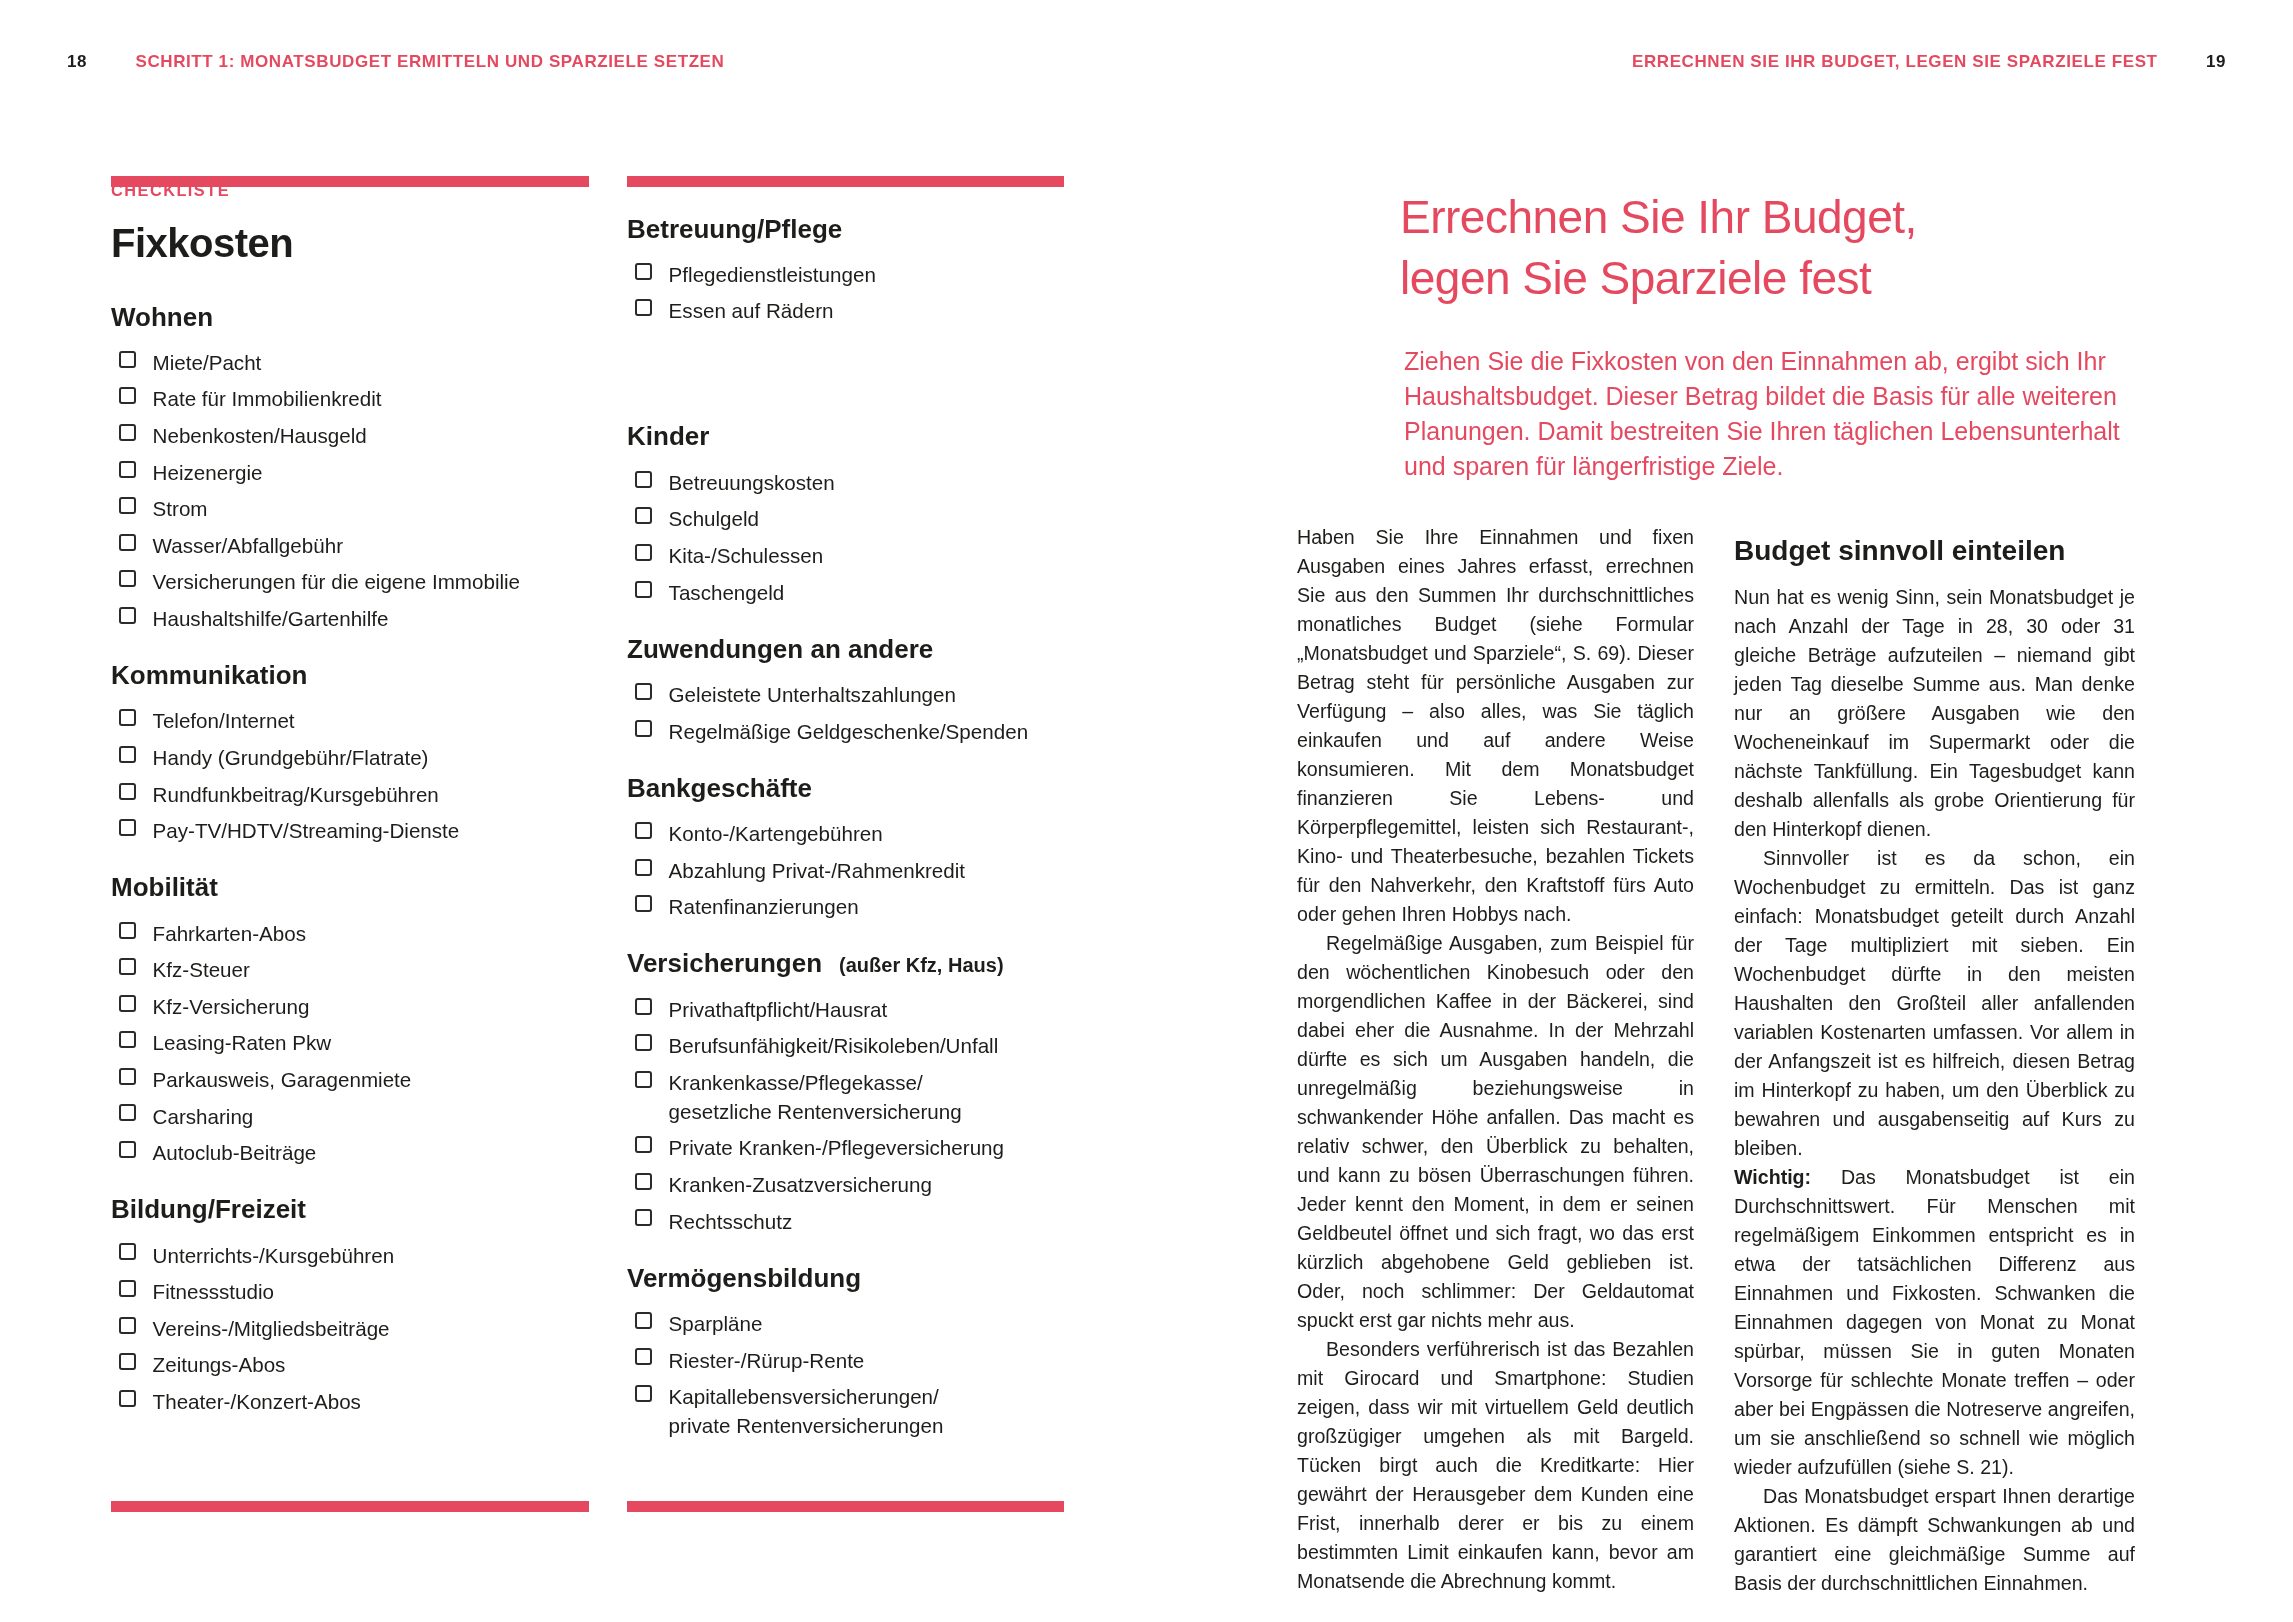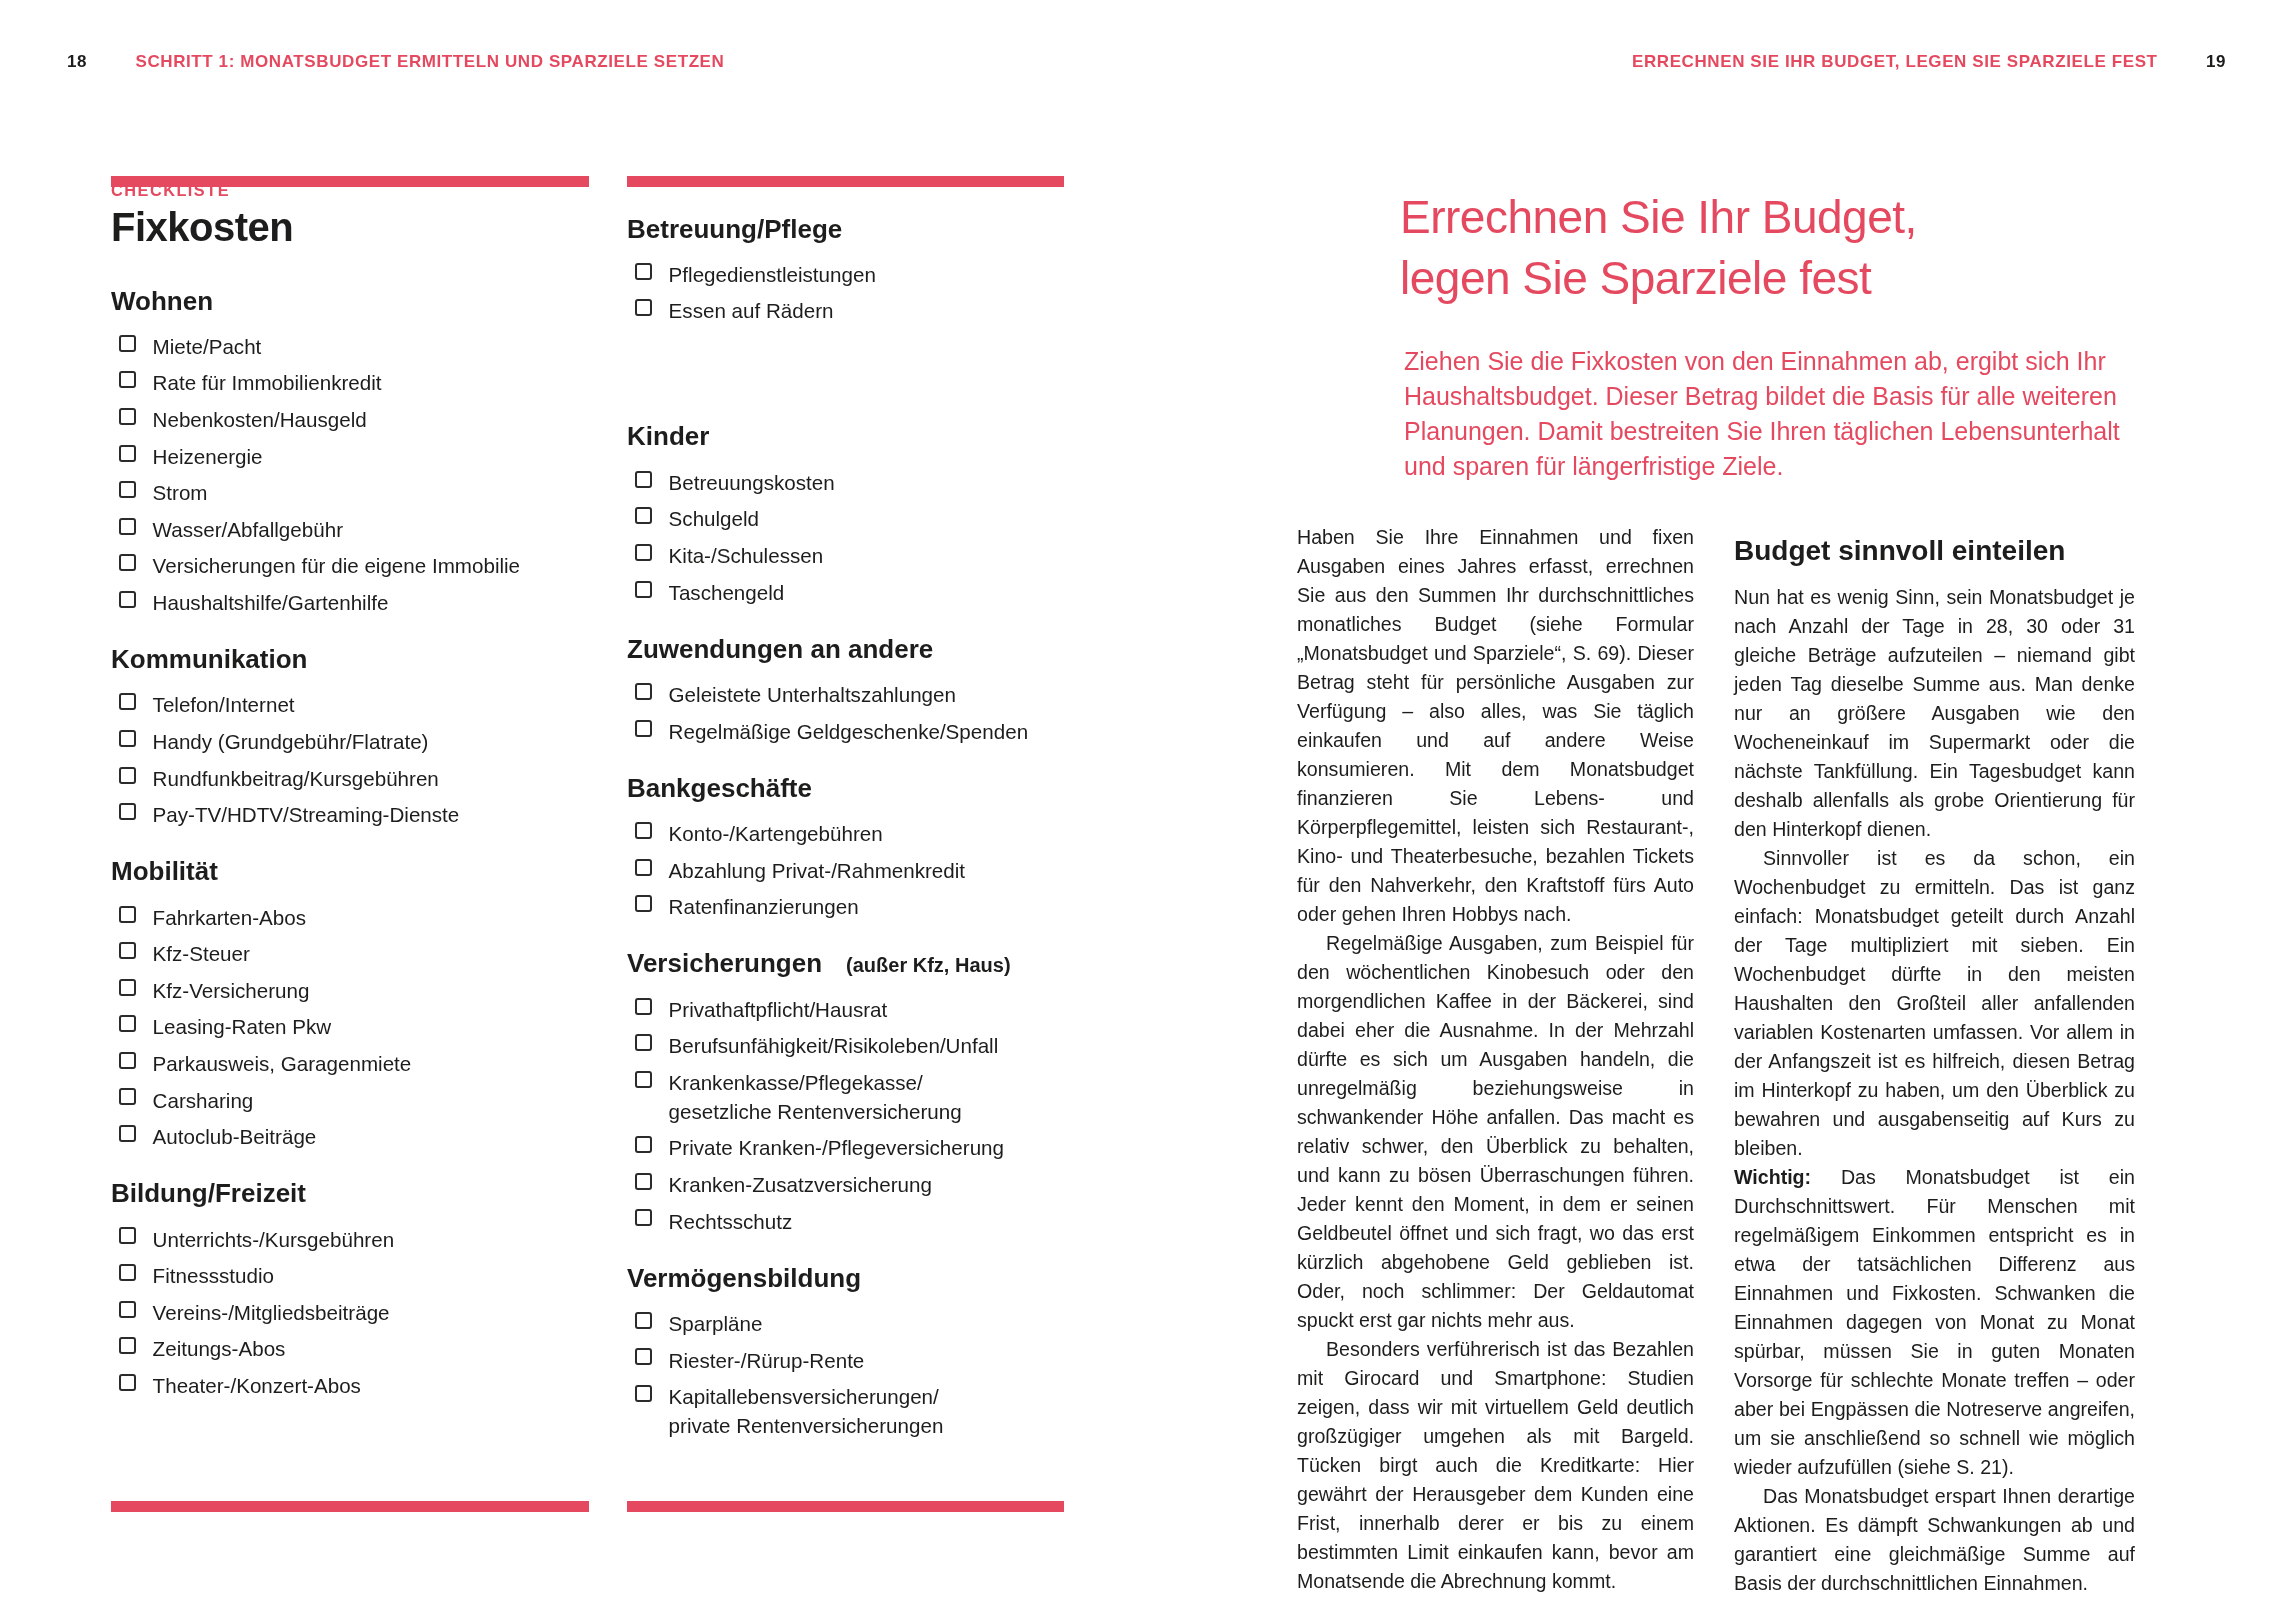--- a/index.html
+++ b/index.html
@@ -26,26 +26,26 @@
 
   
   .kicker{position:absolute;left:111px;top:145px;color:var(--accent);font-weight:bold;font-size:16.3px;letter-spacing:1.5px;margin-top:36px;}
   .check-col{position:absolute;top:176px;}
   .check-col.c1{left:111px;width:478px;}
   .check-col.c2{left:627px;width:437px;}
   .bar{background:var(--accent);height:10.5px;width:100%;}
   .bar.bottom{position:absolute;top:1501px;}
   .bar.b1{left:111px;width:478px;}
   .bar.b2{left:627px;width:437px;}
-  .checklist-title{margin:17px 0 36px 0;font-size:40px;line-height:46px;font-weight:bold;letter-spacing:-0.5px;color:var(--text);}
+  .checklist-title{margin:33px 0 36px 0;font-size:40px;line-height:46px;font-weight:bold;letter-spacing:-0.5px;color:var(--text);}
   .c2 .first-section{margin-top:96px;}
   .check-section{margin-top:27px;}
   .c1 .check-section:first-of-type{margin-top:0;}
   .section-heading{margin:0 0 13.4px 0;font-size:26px;line-height:31px;font-weight:bold;color:var(--text);}
-  .heading-suffix{font-size:20px;margin-left:24px;}
+  .heading-suffix{font-size:20px;margin-left:17px;}
   .heading-suffix:empty{margin-left:0;}
   .item{display:flex;align-items:flex-start;margin-bottom:7.6px;padding-left:7.6px;}
   .checkbox{flex:none;width:17px;height:17px;border:2.4px solid var(--box);border-radius:2.9px;margin:2.9px 17px 0 0;background:#fff;}
   .item-label{font-size:20.6px;line-height:29px;white-space:pre-line;color:var(--text);}
 
   
   .article-title{position:absolute;left:1400px;top:187px;margin:0;color:var(--accent);font-size:46px;line-height:61px;font-weight:normal;letter-spacing:-0.5px;white-space:nowrap;}
   .intro{position:absolute;left:1400px;top:340px;width:750px;margin:4px;color:var(--accent);font-size:25px;line-height:35px;font-weight:normal;}
   .body-col{position:absolute;top:523px;font-size:19.6px;line-height:29px;text-align:justify;color:var(--text);}
   .body-col p{margin:0;}

